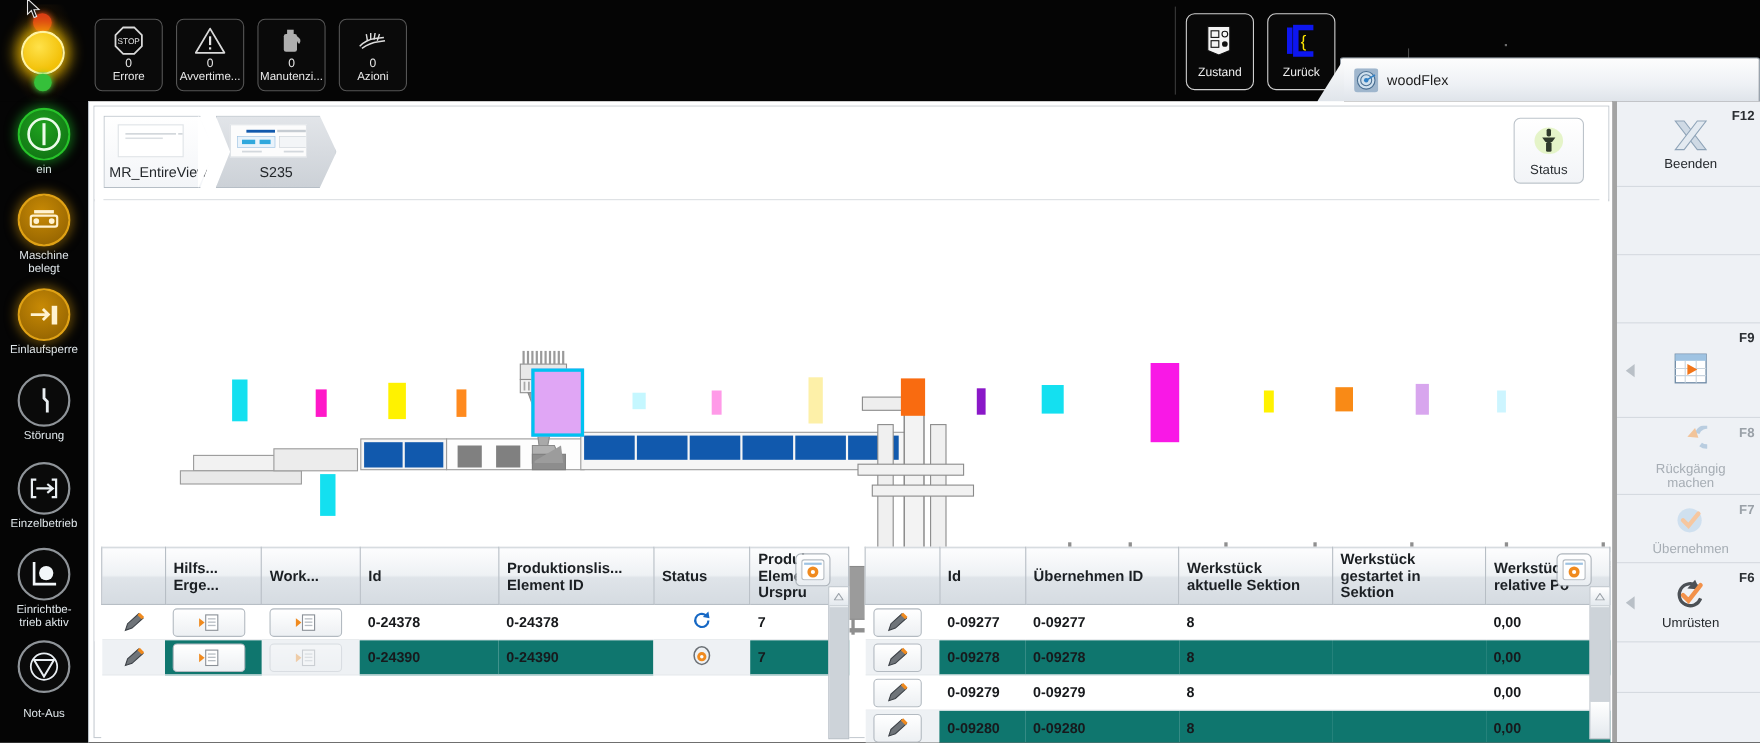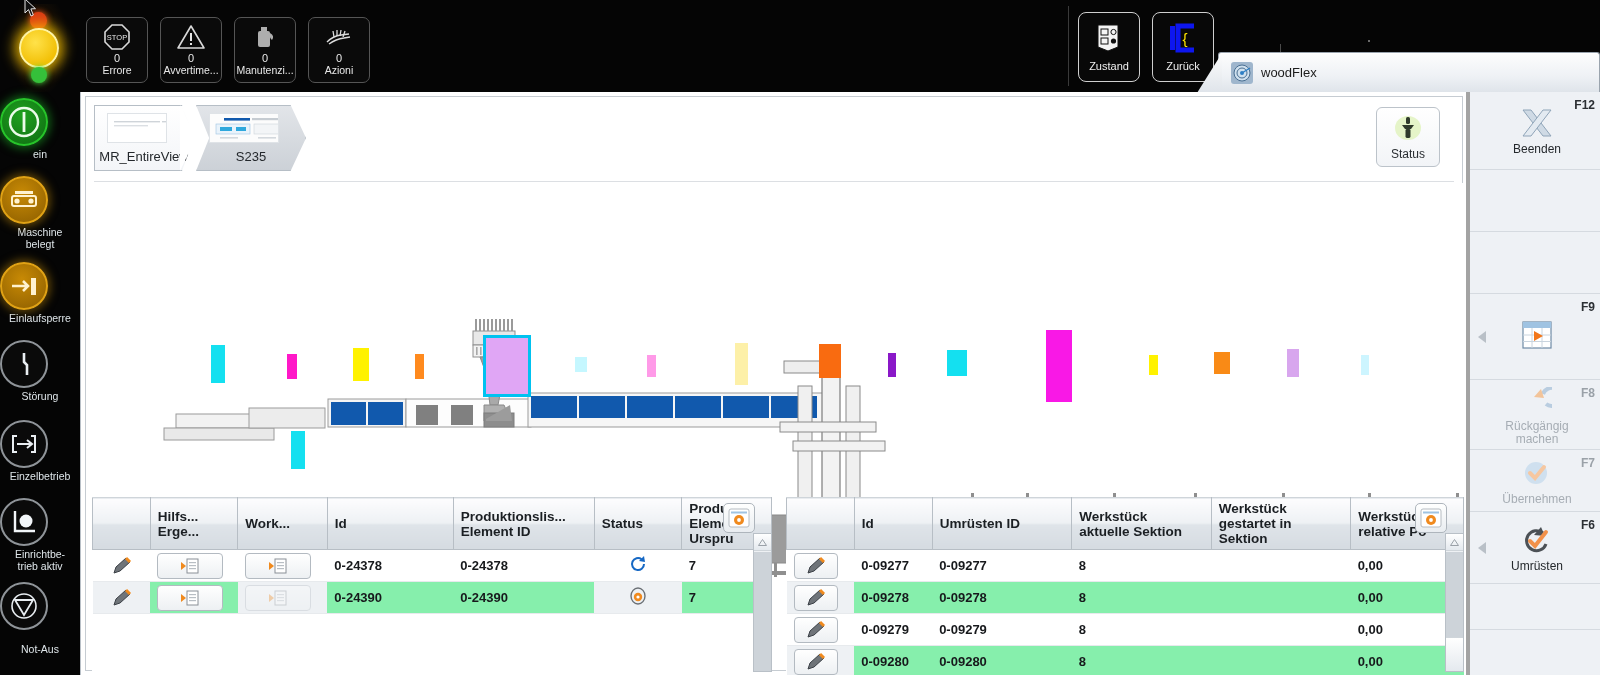--- a/index.html
+++ b/index.html
@@ -67,21 +67,21 @@
   .wintab .tabicon { position:absolute; left:12px; top:9px; width:22px; height:22px; }
   .wintab .tabtitle { font-size:13px; color:#1c1c1c; }
   .topline { position:absolute; left:1280px; top:44px; width:1px; height:9px; background:#4a4a4a; }
   .dot-small { position:absolute; left:1368px; top:40px; width:2px; height:2px; background:#6a6a6a; }
 
   
   .leftbar {
     position:absolute; left:0; top:92px; width:80px; height:583px; background:#050505;
   }
   .lstat { position:absolute; left:0; width:80px; display:flex; flex-direction:column;
-           color:#dfe6ea; }
+           align-items:center; color:#dfe6ea; }
   .lstat .circ { width:48px; height:48px; border-radius:50%; display:flex;
                  align-items:center; justify-content:center; position:relative; }
   .lstat .cap { font-size:10.5px; line-height:11.5px; text-align:center; margin-top:3px; }
   .c-green { background:radial-gradient(circle at 45% 35%, #1ea11e, #0e6a12);
              border:2px solid #27c42a; box-shadow:0 0 10px 2px rgba(30,190,40,.55); }
   .c-amber { background:radial-gradient(circle at 45% 35%, #c88a05, #8b5d00);
              border:2px solid #e0a215; box-shadow:0 0 10px 2px rgba(210,150,10,.5); }
   .c-dark  { background:#0a0a0a; border:2px solid #8f9499; }
 
   
@@ -138,21 +138,21 @@
     font-size:13.5px; font-weight:bold; color:#1b1f23;
     background: linear-gradient(to bottom,#fdfdfe 0%, #eef1f4 48%, #dfe4e9 52%, #d5dbe1 100%);
     border:1px solid #b7bec5; border-top:1px solid #cfd5da;
   }
   table.grid td {
     height:32px; padding:2px 7px; font-size:13px; font-weight:bold; color:#17191c;
     border-bottom:1px solid #e7eaed; background:#fff; vertical-align:middle;
   }
   tr.alt td { background:#eef1f4; }
   td.cellband { background:#f3f5f7;margin-left:24px; }
-  tr.alt td.cellband { background:#86efac; }
+  tr.alt td.cellband { background:#0f766e; }
 
   .rowbtn {
     width:44px; height:26px; border:1px solid #b3bac1; border-radius:4px;
     background: linear-gradient(to bottom,#ffffff,#edf0f3);
     display:inline-flex; align-items:center; justify-content:center;
   }
   .rowbtn.wide { width:66px; }
   .rowbtn.dim { opacity:.35; }
 
   .gearbtn {
@@ -756,21 +756,21 @@
                 <col style="width:136px">
                 <col style="width:110px">
             </colgroup>
             <thead>
               <tr>
                 <th></th>
                 <th>
                   <div>Id</div>
                 </th>
                 <th>
-                  <div>Umrüsten ID</div>
+                  <div>Übernehmen ID</div>
                 </th>
                 <th>
                   <div>Werkstück</div>
                   <div>aktuelle Sektion</div>
                 </th>
                 <th>
                   <div>Werkstück</div>
                   <div>gestartet in</div>
                   <div>Sektion</div>
                 </th>

